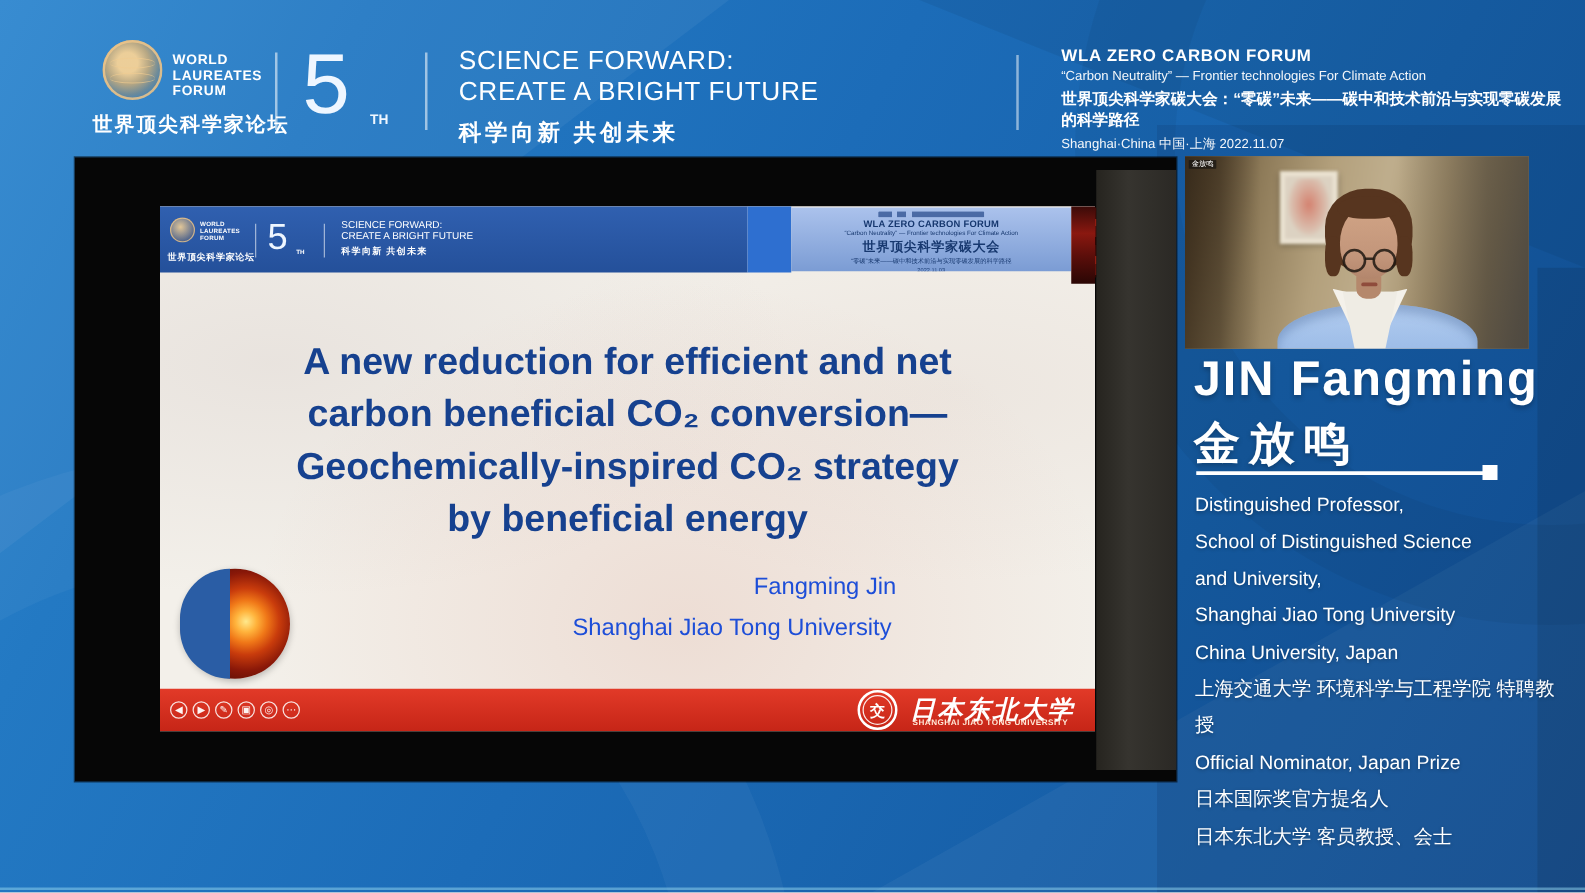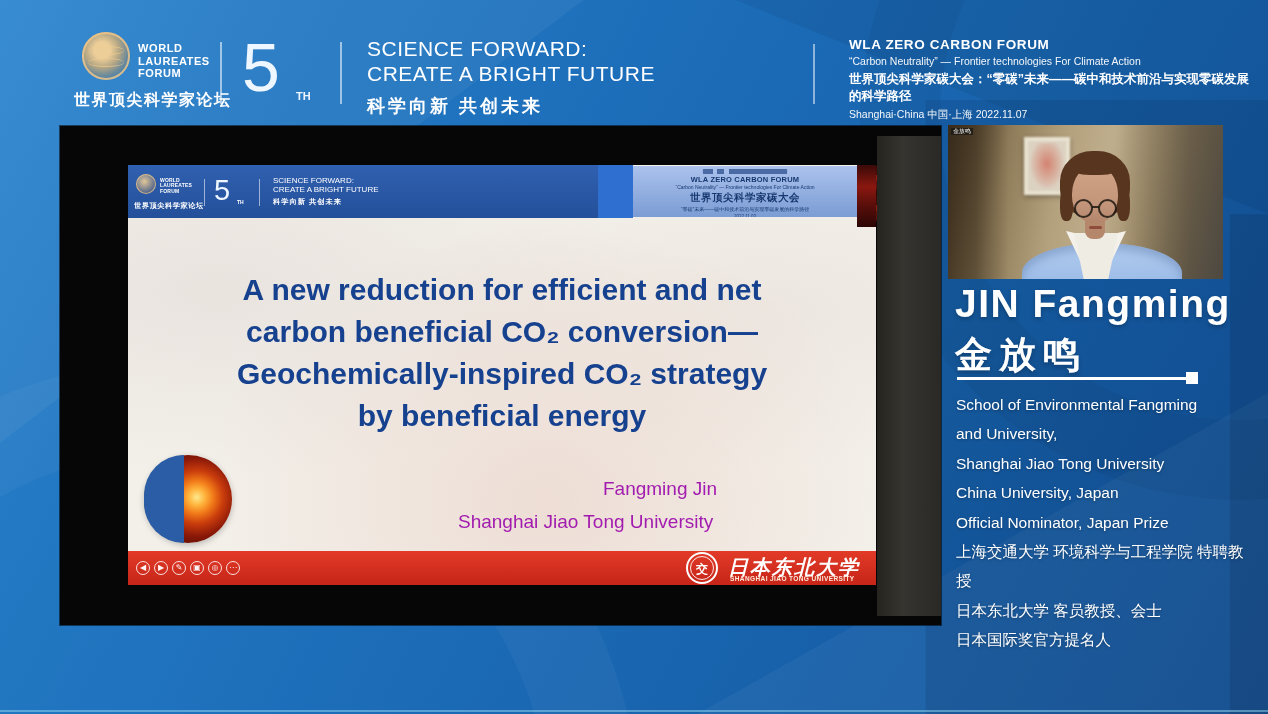--- a/index.html
+++ b/index.html
@@ -89,21 +89,21 @@
   .wla-s  { font-size:10px; margin-top:1px; }
   .wla-tc { font-size:21px; font-weight:bold; margin-top:2px; letter-spacing:1px; }
   .wla-sc { font-size:10px; margin-top:2px; }
   .wla-m  { font-size:9px; margin-top:2px; opacity:.9; }
   .red-corner { position:absolute; left:729px; top:0; width:19px; height:62px;
     background:linear-gradient(180deg,#3a0a08,#8a1810 35%,#5a0e0a 65%,#2a0604); }
 
   
   .stitle { position:absolute; left:24px; top:104px; width:700px; text-align:center;
     color:#16418f; font-size:30px; line-height:42px; font-weight:bold; }
-  .sauthor { position:absolute; left:330px; top:311px; width:404px; color:#a21caf; font-size:19px; line-height:26px; }
+  .sauthor { position:absolute; left:330px; top:292px; width:404px; color:#1d4ed8; font-size:19px; line-height:26px; }
   .sauthor .nm { text-align:center; width:100%; margin-bottom:7px; }
 
   
   .earth { position:absolute; left:16px; top:290px; width:88px; height:88px; border-radius:50%;
     background:radial-gradient(circle at 60% 48%, #ffe98c 0%, #ffb33c 12%, #f07818 24%, #c93c0c 38%, #8a1808 56%, #5c0f06 74%, #400a04 90%);
     box-shadow:0 2px 6px rgba(0,0,0,.25); }
   .earth .half { position:absolute; left:0; top:0; width:46%; height:100%; border-radius:44px 0 0 44px;
     background:radial-gradient(circle at 30% 30%, rgba(235,242,248,.85) 0 7%, rgba(235,242,248,0) 9%),
                radial-gradient(circle at 55% 62%, rgba(235,242,248,.8) 0 6%, rgba(235,242,248,0) 8%),
                radial-gradient(circle at 35% 80%, rgba(225,236,245,.7) 0 5%, rgba(225,236,245,0) 8%),
@@ -305,23 +305,24 @@
     </div>
     <div class="vtag">金放鸣</div>
   </div>
 
   <div class="sp-name-en">JIN Fangming</div>
   <div class="sp-name-cn">金放鸣</div>
   <div class="sp-line"></div>
   <div class="sp-line-sq"></div>
 
   <div class="creds">
-    <div>School of Environmental Fangming</div>
+    <div>Distinguished Professor,</div>
+    <div>School of Distinguished Science</div>
     <div>and University,</div>
     <div>Shanghai Jiao Tong University</div>
     <div>China University, Japan</div>
+    <div>上海交通大学 环境科学与工程学院 特聘教授</div>
     <div>Official Nominator, Japan Prize</div>
-    <div>上海交通大学 环境科学与工程学院 特聘教授</div>
+    <div>日本国际奖官方提名人</div>
     <div>日本东北大学 客员教授、会士</div>
-    <div>日本国际奖官方提名人</div>
   </div>
 
 </div>
 
 </body></html>

